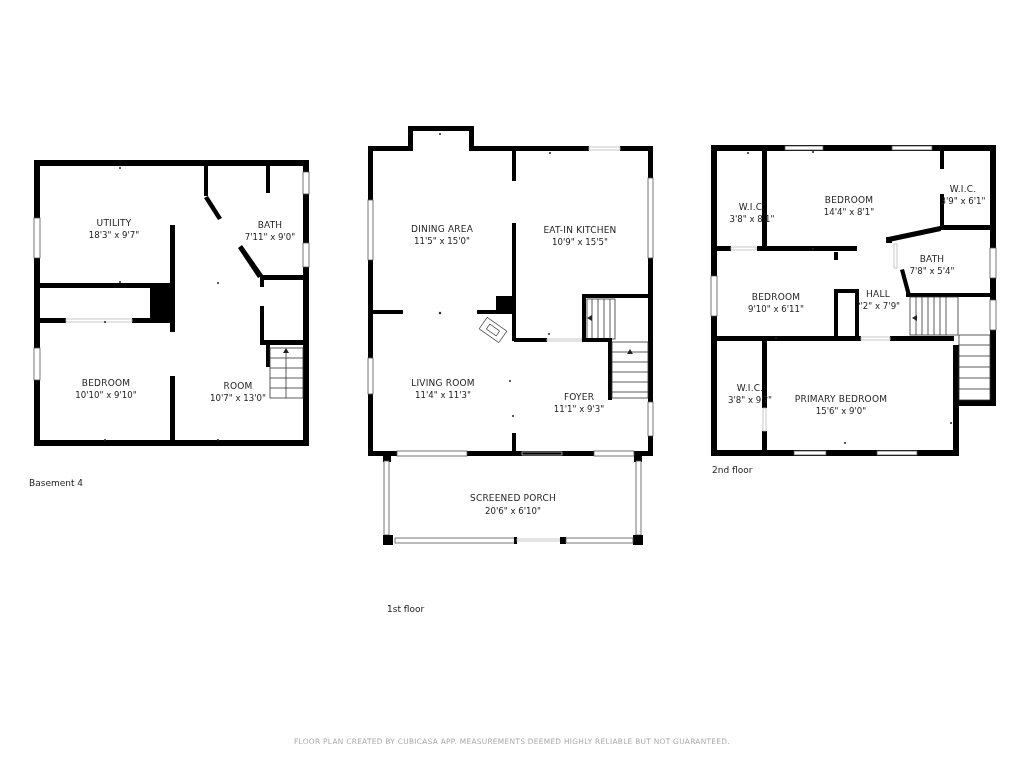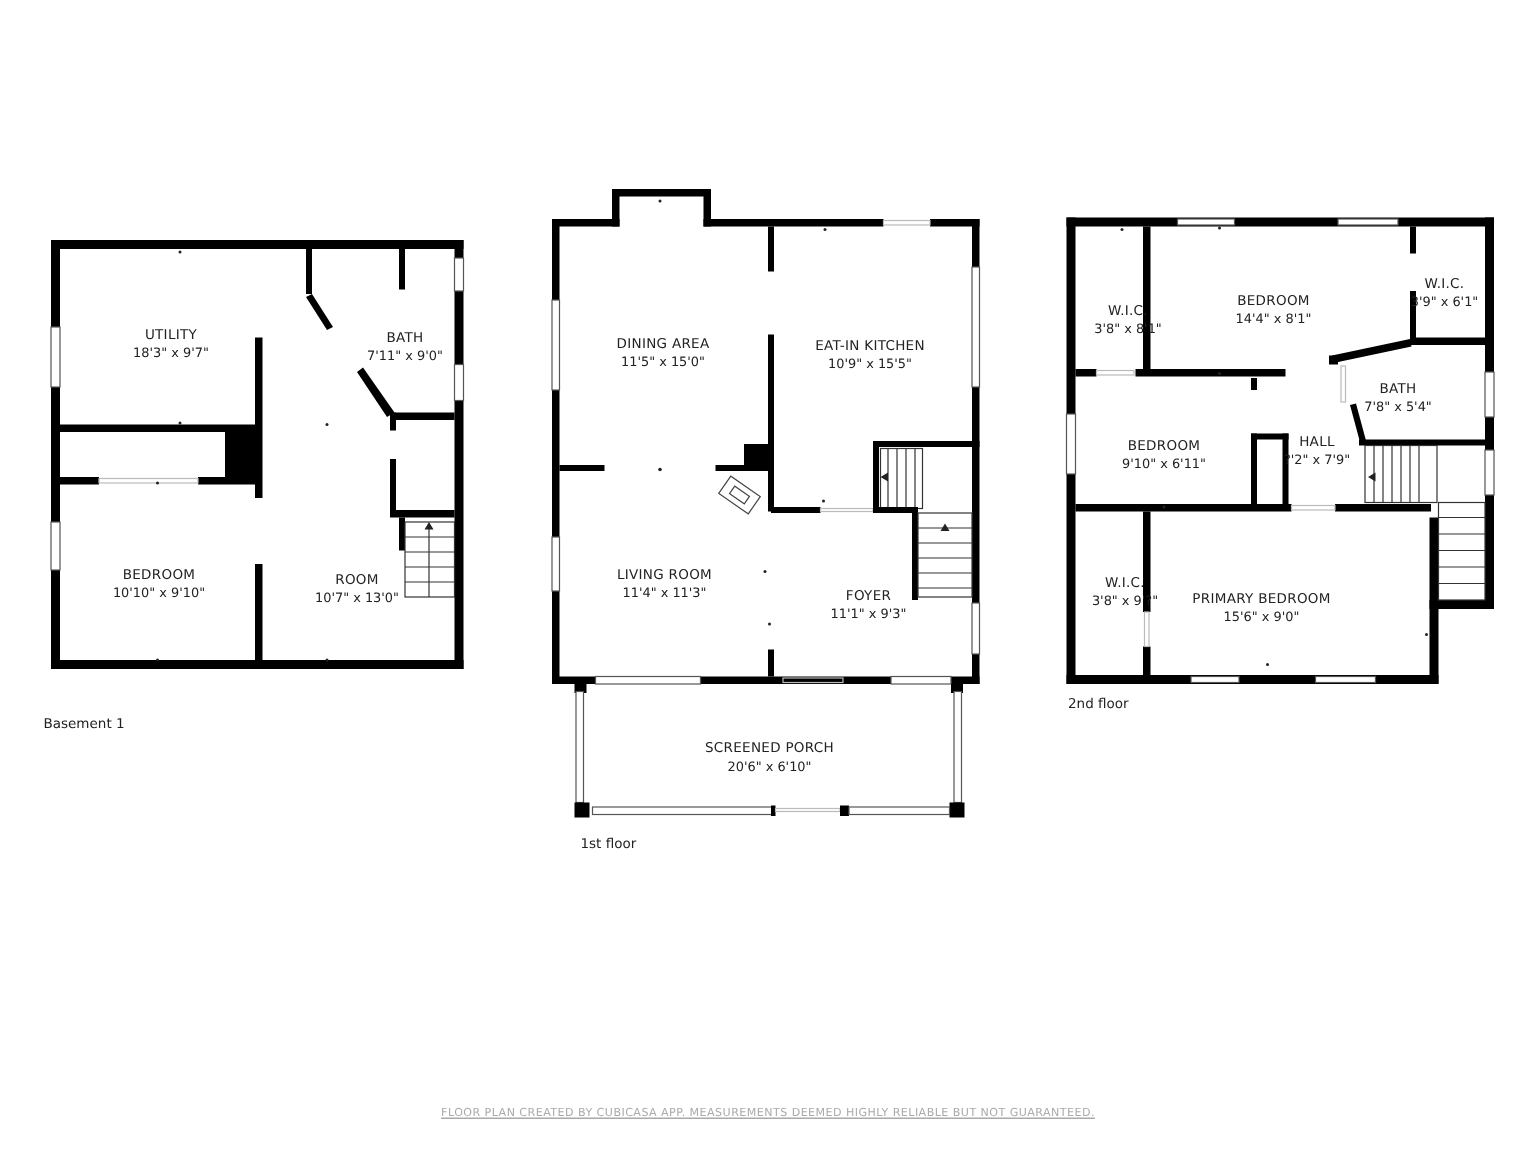--- a/index.html
+++ b/index.html
@@ -8,21 +8,21 @@
   svg { position: absolute; left: 0; top: 0; }
   .wall { fill: #000; }
   .win { fill: #fff; stroke: #555; stroke-width: 0.8; }
   .door { stroke: #bbb; stroke-width: 0.8; fill: none; }
   .stair { fill: #fff; stroke: #333; stroke-width: 0.8; }
   .dot { fill: #222; }
   .room-name { font-size: 9px; fill: #222; text-anchor: middle; letter-spacing: 0.2px; }
   .room-dim { font-size: 8.6px; fill: #222; text-anchor: middle; }
   .floor-label { position: absolute; font-size: 9px; color: #222; }
   .footer { position: absolute; left: 0; width: 1024px; top: 737px; text-align: center;
-            font-size: 7.4px; color: #aaaaaa; letter-spacing: 0.3px; text-decoration: underline; }
+            font-size: 7.4px; color: #aaaaaa; letter-spacing: 0.3px; }
 </style>
 </head>
 <body>
 
 <svg width="1024" height="768" viewBox="0 0 1024 768">
 
   <g>
 
     <rect class="wall" x="34" y="160" width="275" height="6"></rect>
     <rect class="wall" x="34" y="440" width="275" height="6"></rect>
@@ -246,17 +246,17 @@
     <text class="room-dim" x="776" y="312">9'10" x 6'11"</text>
     <text class="room-name" x="878" y="297">HALL</text>
     <text class="room-dim" x="878" y="309">?'2" x 7'9"</text>
     <text class="room-name" x="750" y="391">W.I.C.</text>
     <text class="room-dim" x="750" y="403">3'8" x 9'?"</text>
     <text class="room-name" x="841" y="402">PRIMARY BEDROOM</text>
     <text class="room-dim" x="841" y="414">15'6" x 9'0"</text>
   </g>
 </svg>
 
-<div class="floor-label" style="left:29px; top:478px;">Basement 1</div>
-<div class="floor-label" style="left:387px; top:558px;">1st floor</div>
+<div class="floor-label" style="left:29px; top:478px;">Basement 4</div>
+<div class="floor-label" style="left:387px; top:604px;">1st floor</div>
 <div class="floor-label" style="left:712px; top:465px;">2nd floor</div>
 
 <div class="footer">FLOOR PLAN CREATED BY CUBICASA APP. MEASUREMENTS DEEMED HIGHLY RELIABLE BUT NOT GUARANTEED.</div>
 
 </body></html>

